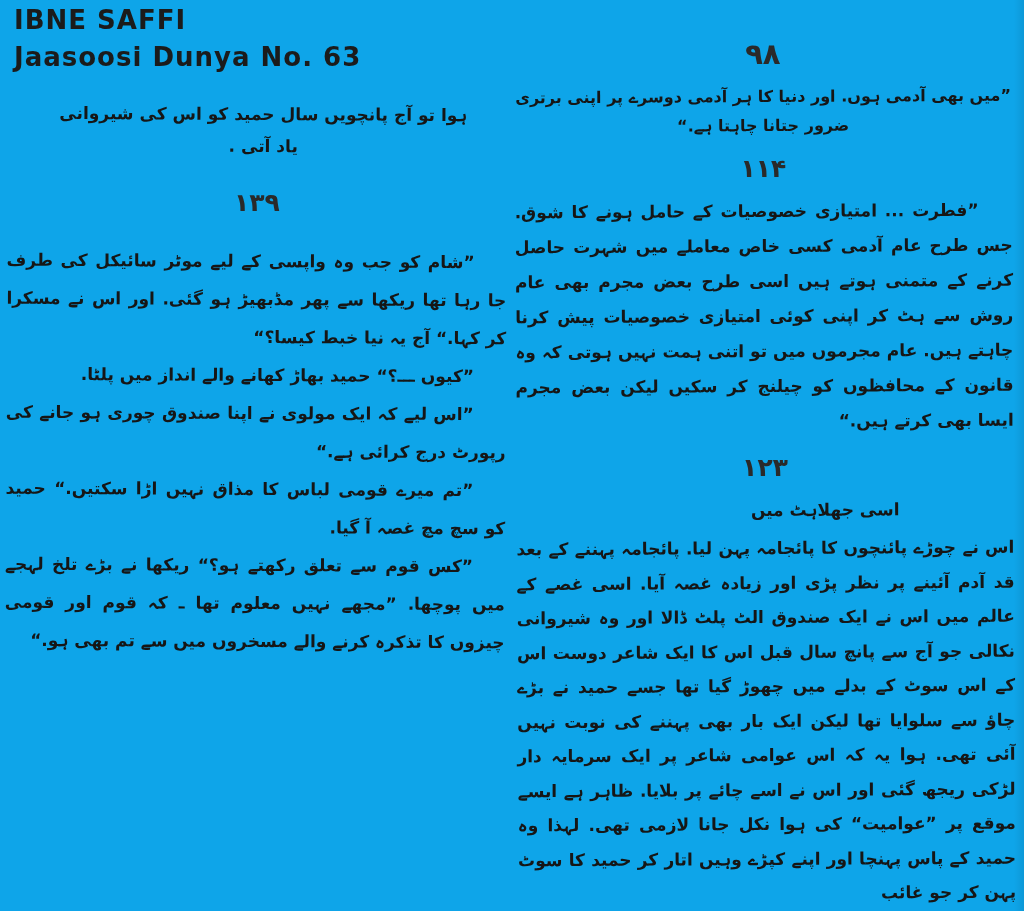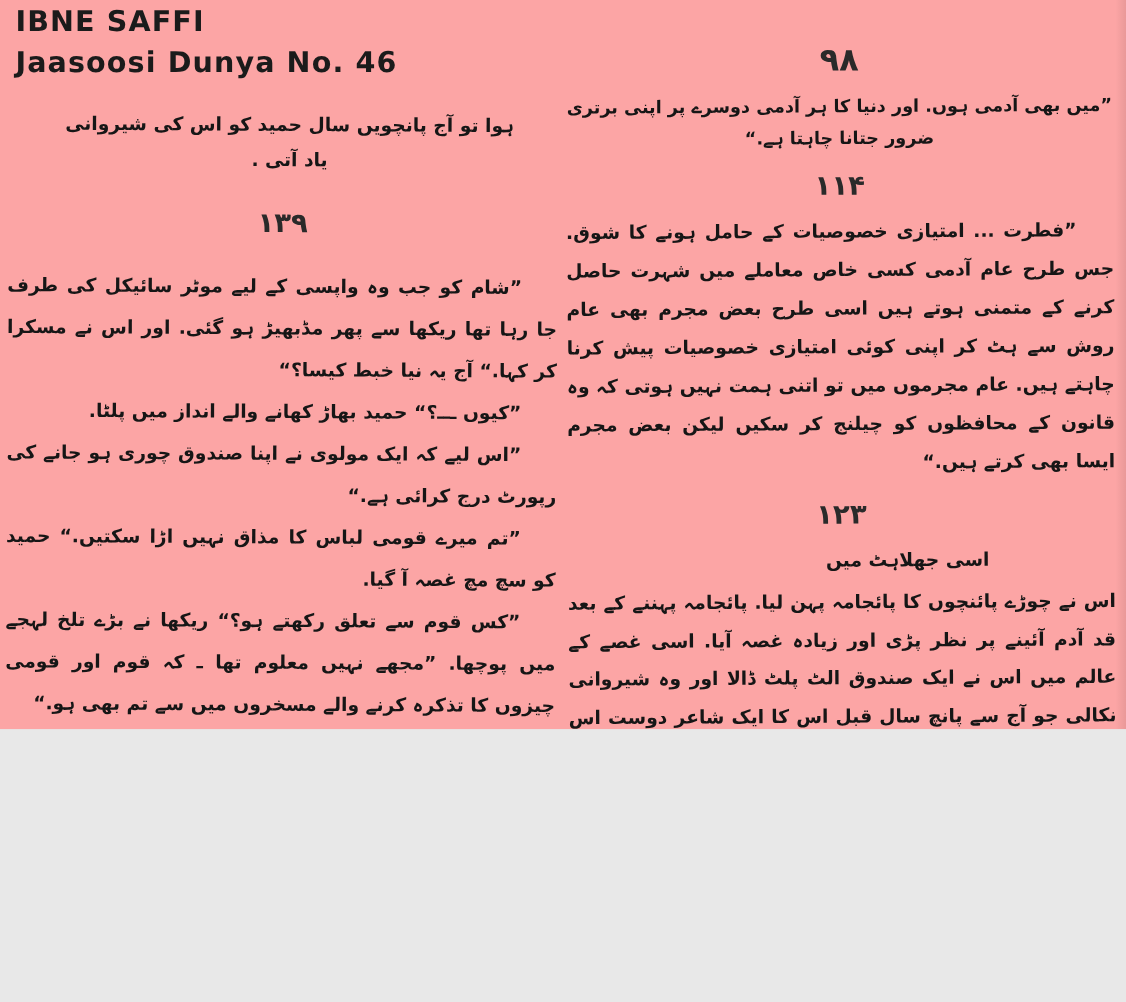--- a/index.html
+++ b/index.html
@@ -1,20 +1,20 @@
 <!DOCTYPE html>
 <html lang="en"><head>
 <meta charset="utf-8">
 <style>
   html, body { margin: 0; padding: 0; background: #e8e8e8; }
   .page {
     position: relative;
     width: 1024px;
-    height: 663px;
-    background: #fca5a5;
+    height: 911px;
+    background: #0ea5e9;
     overflow: hidden;
     font-family: "DejaVu Sans", sans-serif;
     color: #181818;
   }
   
   .page::after {
     content: "";
     position: absolute;
     top: 0; right: 0;
     width: 10px; height: 100%;
@@ -126,21 +126,21 @@
     text-align: justify;
   }
 </style>
 </head>
 <body>
 
 <div class="page">
 
   <div class="header">
     <div class="hline">IBNE SAFFI</div>
-    <div class="hline">Jaasoosi Dunya No. 46</div>
+    <div class="hline">Jaasoosi Dunya No. 63</div>
   </div>
 
   <div class="left-col urdu" lang="ur">
     <div class="continuation">ہوا تو آج پانچویں سال حمید کو اس کی شیروانی یاد آتی .</div>
     <div class="section-num">۱۳۹</div>
     <div class="paras">
       <p>”شام کو جب وہ واپسی کے لیے موٹر سائیکل کی طرف جا رہا تھا ریکھا سے پھر مڈبھیڑ ہو گئی. اور اس نے مسکرا کر کہا.“ آج یہ نیا خبط کیسا؟“</p>
       <p>”کیوں ـــ؟“ حمید بھاڑ کھانے والے انداز میں پلٹا.</p>
       <p>”اس لیے کہ ایک مولوی نے اپنا صندوق چوری ہو جانے کی رپورٹ درج کرائی ہے.“</p>
       <p>”تم میرے قومی لباس کا مذاق نہیں اڑا سکتیں.“ حمید کو سچ مچ غصہ آ گیا.</p>

